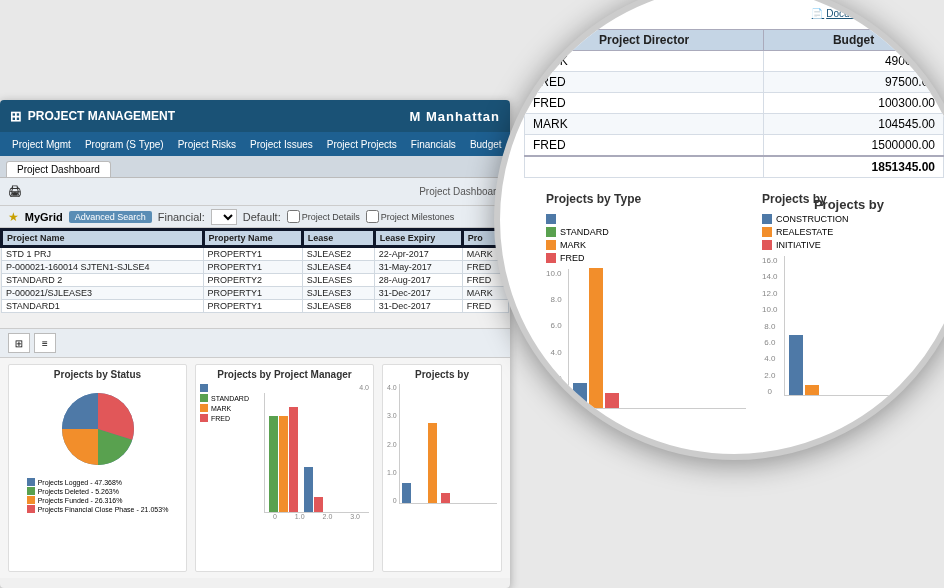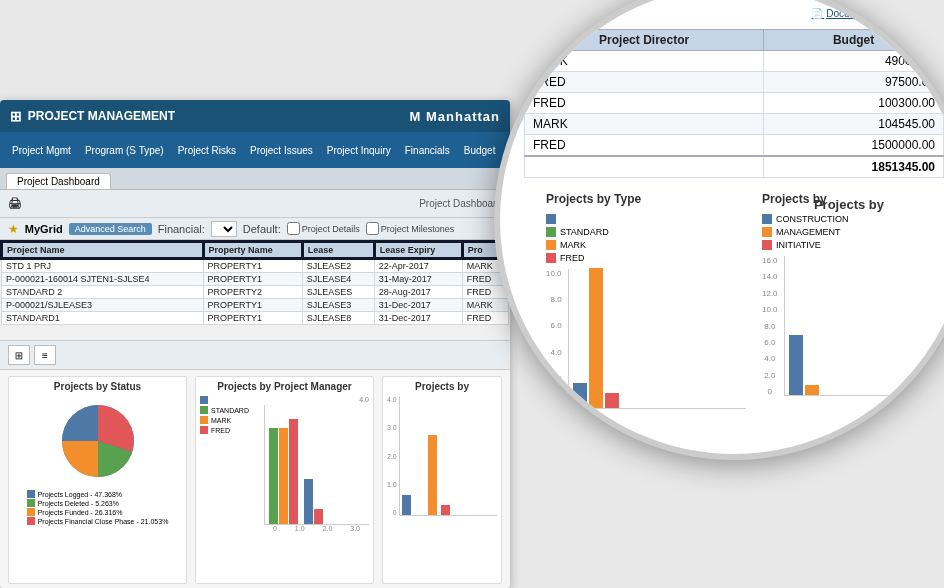--- a/index.html
+++ b/index.html
@@ -47,21 +47,21 @@
     .manhattan-logo {
       font-size: 13px;
       letter-spacing: 1px;
     }
 
     
     .nav-bar {
       background: #1e6091;
       display: flex;
       align-items: center;
-      height: 36px;
+      height: 24px;
       padding: 0 6px;
       gap: 2px;
     }
     .nav-item {
       color: white;
       font-size: 10px;
       padding: 2px 6px;
       cursor: pointer;
       white-space: nowrap;
     }
@@ -368,21 +368,21 @@
     <span class="top-bar-icon">⊞</span>
     <span class="top-bar-title">PROJECT MANAGEMENT</span>
     <span class="manhattan-logo">M Manhattan</span>
   </div>
 
   <div class="nav-bar">
     <span class="nav-item">Project Mgmt</span>
     <span class="nav-item">Program (S Type)</span>
     <span class="nav-item">Project Risks</span>
     <span class="nav-item">Project Issues</span>
-    <span class="nav-item">Project Inquiry</span>
+    <span class="nav-item">Project Projects</span>
     <span class="nav-item">Financials</span>
     <span class="nav-item">Budget</span>
     <span class="nav-item">Purchase Order</span>
 
   </div>
 
   <div class="tab-bar">
     <div class="tab">Project Dashboard</div>
   </div>
 
@@ -664,21 +664,21 @@
 
       <div class="popup-chart-box" style="max-width:160px;">
         <div class="popup-chart-title">Projects by</div>
         <div class="popup-legend" id="popup-by-legend">
             <div class="popup-legend-item">
               <div style="width:10px;height:10px;background:#4e79a7;"></div>
               <span>CONSTRUCTION</span>
             </div>
             <div class="popup-legend-item">
               <div style="width:10px;height:10px;background:#f28e2b;"></div>
-              <span>MANAGEMENT</span>
+              <span>REALESTATE</span>
             </div>
             <div class="popup-legend-item">
               <div style="width:10px;height:10px;background:#e15759;"></div>
               <span>INITIATIVE</span>
             </div>
           </div>
         <div class="popup-bar-area">
           <div class="popup-bar-y" style="height:140px;justify-content:space-between;align-items:center;">
             <span>16.0</span>
             <span>14.0</span>

